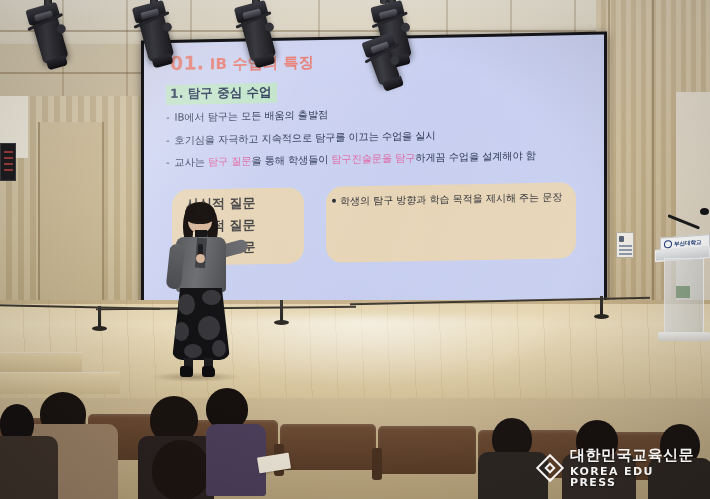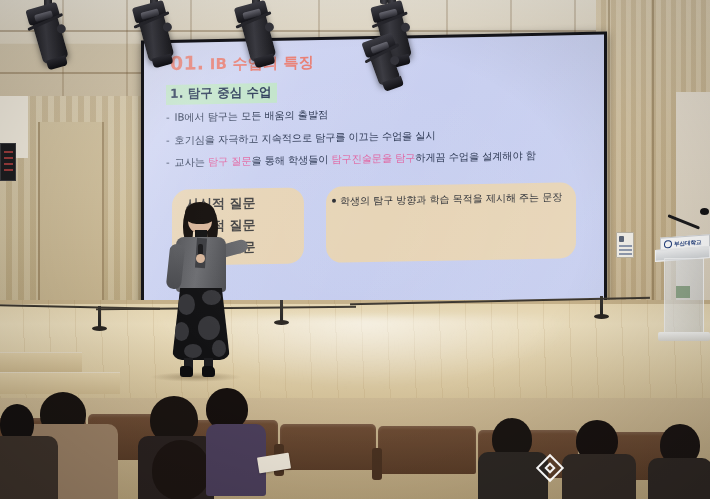--- a/index.html
+++ b/index.html
@@ -618,15 +618,19 @@
 
   <div class="paper"></div>
 
   <div class="grade"></div>
 
   <div class="wm">
     <div class="wm-mark">
       <div class="d"></div>
         <div class="d2"></div>
     </div>
+    <div class="wm-txt">
+      <div class="wm-kr">대한민국교육신문</div>
+      <div class="wm-en">KOREA EDU PRESS</div>
+    </div>
   </div>
 
 </div>
 
 </body></html>

